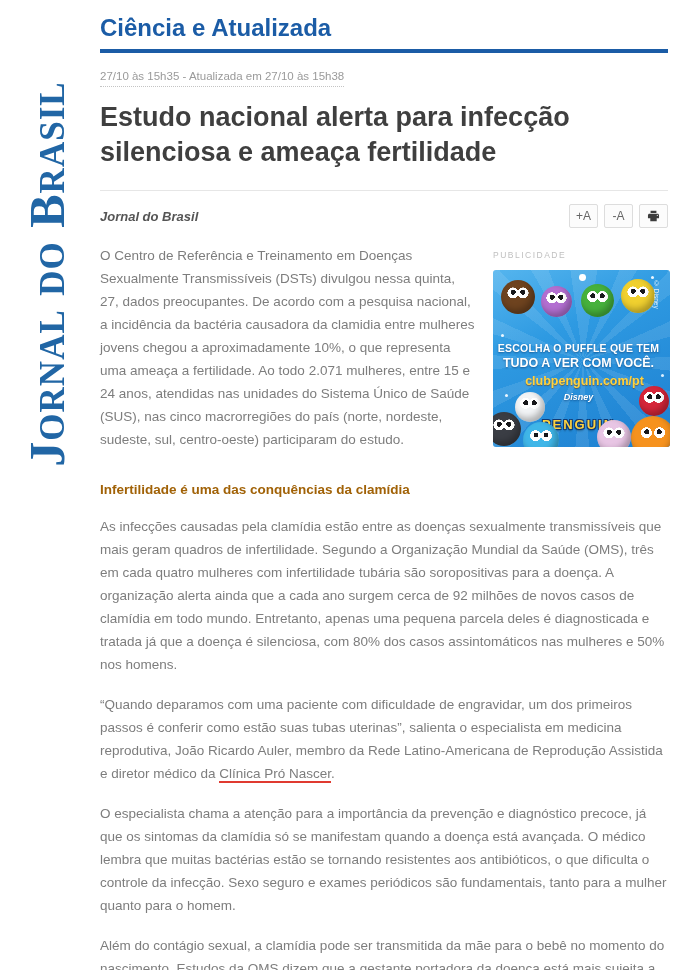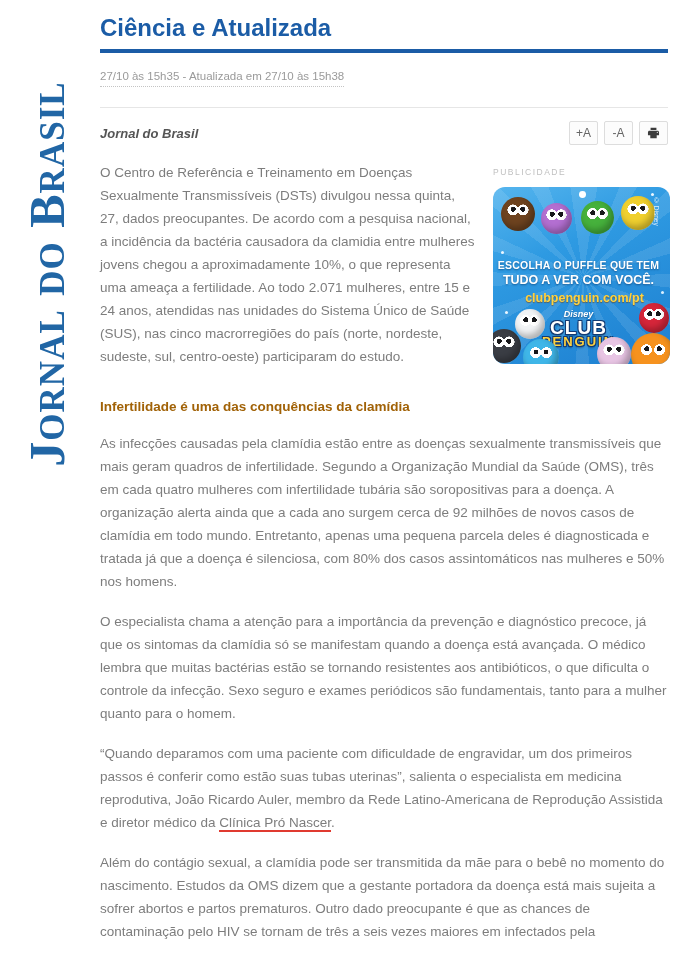--- a/index.html
+++ b/index.html
@@ -53,21 +53,21 @@
   .article { margin-top:16px; color:#7d7d7d; font-size:13.5px; line-height:23px; }
   .article p { margin-bottom:17px; }
   .subheading { clear:both; padding-top:10px; margin-bottom:14px;
     font-size:13.5px; font-weight:bold; color:#a16207; }
   .clinic-link { color:#7d7d7d; text-decoration:none; border-bottom:2px solid #e03a30; cursor:pointer; }
 
   
   .ad-wrap { float:right; width:175px; margin-left:16px; margin-bottom:8px; }
   .ad-label { font-size:8.5px; letter-spacing:1.5px; color:#c0c0c0; margin-bottom:3px; }
   .ad-banner {
-    position:relative; width:177px; height:177px; overflow:hidden; border-radius:12px;
+    position:relative; width:177px; height:177px; overflow:hidden; border-radius:3px;
     background:linear-gradient(155deg,#55b5ee 0%, #2e9ae2 35%, #1d7fd0 100%);
     cursor:pointer;
   }
   .ad-banner::before { 
     content:""; position:absolute; left:-60px; top:-60px; width:300px; height:300px;
     background:repeating-conic-gradient(rgba(255,255,255,.10) 0 9deg, rgba(255,255,255,0) 9deg 22deg);
     border-radius:50%;
   }
   .stars { position:absolute; inset:0; }
   .stars::before { content:""; position:absolute; left:8px; top:64px; width:3px; height:3px;
@@ -117,20 +117,21 @@
 
   <div class="main">
 
     <div class="section-title">Ciência e Atualizada</div>
     <div class="section-rule"></div>
 
     <div>
       <span class="timestamp">27/10 às 15h35 - Atualizada em 27/10 às 15h38</span>
     </div>
 
+    <h1 class="headline">Estudo nacional alerta para infecção silenciosa e ameaça fertilidade</h1>
 
     <div class="divider"></div>
 
     <div class="byline-row">
       <span class="byline">Jornal do Brasil</span>
       <div class="font-controls">
         <button class="ctrl-btn">+A</button>
         <button class="ctrl-btn">-A</button>
         <button class="ctrl-btn">
           <span style="display:flex;">
@@ -152,41 +153,40 @@
 
           <div class="puffle pf-brown" style="left:8px;  top:10px; width:34px; height:34px;"></div>
           <div class="puffle pf-purple" style="left:48px; top:16px; width:31px; height:31px;"></div>
           <div class="puffle pf-green" style="left:88px; top:14px; width:33px; height:33px;"></div>
           <div class="puffle pf-yellow" style="left:128px;top:9px;  width:34px; height:34px;"></div>
 
           <div class="ad-text ad-line1">ESCOLHA O PUFFLE QUE TEM</div>
           <div class="ad-text ad-line2">TUDO A VER COM VOCÊ.</div>
           <div class="ad-text ad-url">clubpenguin.com/pt</div>
           <div class="ad-text ad-disney">Disney</div>
-          <div class="ad-text ad-club">CLUB</div>
           <div class="ad-text ad-penguin">PENGUIN</div>
 
           <div class="puffle pf-white" style="left:22px; top:122px; width:30px; height:30px;"></div>
           <div class="puffle pf-black" style="left:-6px; top:142px; width:34px; height:34px;"></div>
           <div class="puffle pf-blue" style="left:30px; top:152px; width:36px; height:36px;"></div>
           <div class="puffle pf-pink" style="left:104px;top:150px; width:34px; height:34px;"></div>
           <div class="puffle pf-red" style="left:146px;top:116px; width:30px; height:30px;"></div>
           <div class="puffle pf-orange" style="left:138px;top:146px; width:44px; height:44px;"></div>
 
           <div class="ad-copy">© Disney</div>
         </div>
       </div>
 
       <p>O Centro de Referência e Treinamento em Doenças Sexualmente Transmissíveis (DSTs) divulgou nessa quinta, 27, dados preocupantes. De acordo com a pesquisa nacional, a incidência da bactéria causadora da clamidia entre mulheres jovens chegou a aproximadamente 10%, o que representa uma ameaça a fertilidade. Ao todo 2.071 mulheres, entre 15 e 24 anos, atendidas nas unidades do Sistema Único de Saúde (SUS), nas cinco macrorregiões do país (norte, nordeste, sudeste, sul, centro-oeste) participaram do estudo.</p>
 
       <h2 class="subheading">Infertilidade é uma das conquências da clamídia</h2>
 
       <p>As infecções causadas pela clamídia estão entre as doenças sexualmente transmissíveis que mais geram quadros de infertilidade. Segundo a Organização Mundial da Saúde (OMS), três em cada quatro mulheres com infertilidade tubária são soropositivas para a doença. A organização alerta ainda que a cada ano surgem cerca de 92 milhões de novos casos de clamídia em todo mundo. Entretanto, apenas uma pequena parcela deles é diagnosticada e tratada já que a doença é silenciosa, com 80% dos casos assintomáticos nas mulheres e 50% nos homens.</p>
 
+      <p><span>“Quando deparamos com uma paciente com dificuldade de engravidar, um dos primeiros passos é conferir como estão suas tubas uterinas”, salienta o especialista em medicina reprodutiva, João Ricardo Auler, membro da Rede Latino-Americana de Reprodução Assistida e diretor médico da </span><a class="clinic-link">Clínica Pró Nascer</a><span>.</span></p>
+
       <p>O especialista chama a atenção para a importância da prevenção e diagnóstico precoce, já que os sintomas da clamídia só se manifestam quando a doença está avançada. O médico lembra que muitas bactérias estão se tornando resistentes aos antibióticos, o que dificulta o controle da infecção. Sexo seguro e exames periódicos são fundamentais, tanto para a mulher quanto para o homem.</p>
-
-      <p><span>“Quando deparamos com uma paciente com dificuldade de engravidar, um dos primeiros passos é conferir como estão suas tubas uterinas”, salienta o especialista em medicina reprodutiva, João Ricardo Auler, membro da Rede Latino-Americana de Reprodução Assistida e diretor médico da </span><a class="clinic-link">Clínica Pró Nascer</a><span>.</span></p>
 
       <p><span>Além do contágio sexual, a clamídia pode ser transmitida da mãe para o bebê no momento do nascimento. Estudos da OMS dizem que a gestante portadora da doença está mais sujeita a sofrer abortos e partos prematuros. Outro dado preocupante é que as chances de contaminação pelo HIV se tornam de três a seis vezes maiores em infectados pela </span></p>
 
     </div>
   </div>
 </div>
 
 </body></html>

